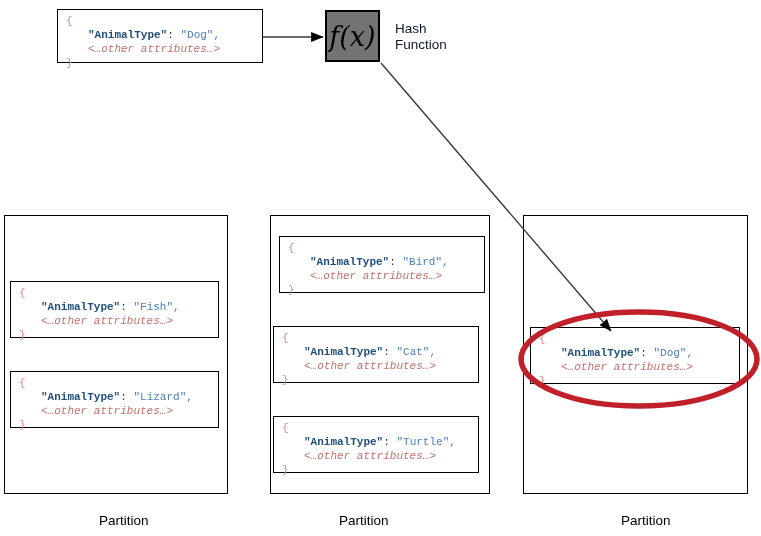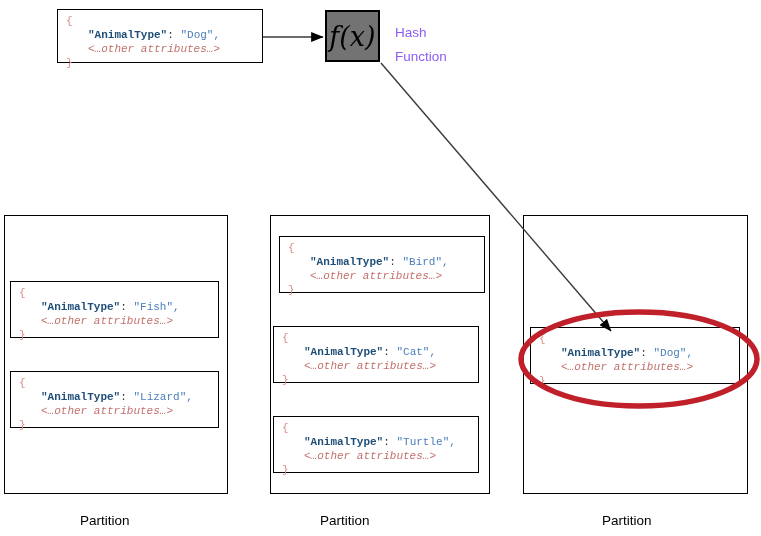--- a/index.html
+++ b/index.html
@@ -55,40 +55,41 @@
     justify-content: center;
     font-family: "DejaVu Serif", serif;
     font-style: italic;
     font-size: 27px;
     color: #000000;
     z-index: 4;
   }
   .hash-label {
     position: absolute;
     font-size: 13.5px;
-    color: #8b5cf6;
-    line-height: 24px;
+    color: #0f172a;
+    line-height: 16px;
     white-space: pre-line;
     z-index: 4;
   }
 
   
   .partition {
     position: absolute;
     box-sizing: border-box;
     border: 1.6px solid #000000;
     background: #ffffff;
     z-index: 1;
   }
   .partition-label {
     position: absolute;
     font-size: 13.5px;
     color: #000000;
     text-align: right;
     z-index: 2;
+    margin-left: 19px;
   }
 
   
   svg.overlay {
     position: absolute;
     left: 0;
     top: 0;
     width: 761px;
     height: 536px;
     pointer-events: none;

